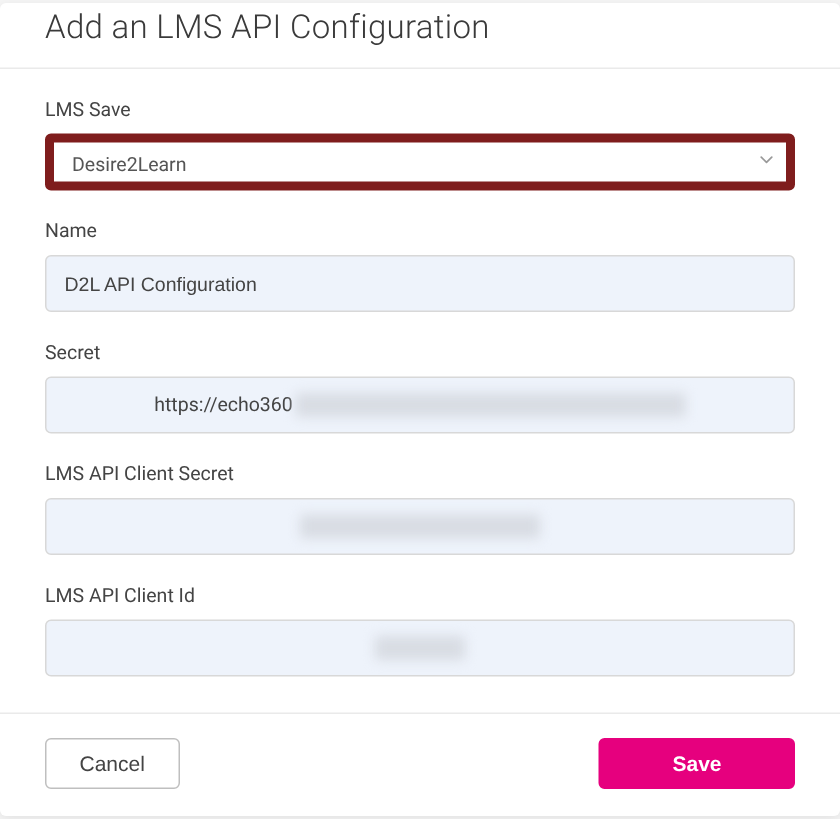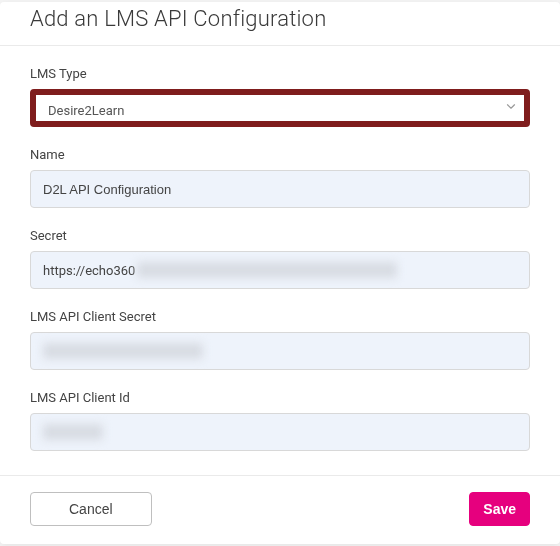--- a/index.html
+++ b/index.html
@@ -88,20 +88,21 @@
       position: relative;
       width: 100%;
       height: 38px;
       border: 1px solid #d8d8d8;
       border-radius: 4px;
       background: #eef3fb;
       display: flex;
       align-items: center;
       padding: 0 12px;
       overflow: hidden;
+      justify-content: center;
     }
     .blur-prefix {
       font-size: 13px;
       color: #444;
       flex-shrink: 0;
       white-space: nowrap;
     }
     .blur-block {
       height: 16px;
       background: #d8dce3;
@@ -111,55 +112,55 @@
     }
     .modal-footer {
       display: flex;
       justify-content: space-between;
       align-items: center;
       padding: 16px 30px 18px 30px;
       border-top: 1px solid #eaeaea;
     }
     .btn {
       height: 34px;
-      padding: 0 38px;
+      padding: 0 22px;
       border-radius: 4px;
       font-size: 14px;
       font-weight: 400;
       cursor: pointer;
       outline: none;
       display: inline-flex;
       align-items: center;
       justify-content: center;
     }
     .btn-cancel {
       background: #ffffff;
       border: 1px solid #bfbfbf;
       color: #444;
     }
     .btn-save {
       background: #e6007e;
       border: 1px solid #e6007e;
       color: #ffffff;
       font-weight: 600;
-      padding: 0 13px;
+      padding: 0 48px;
     }
   </style>
 </head>
 <body>
 
 <div class="modal">
   <div class="modal-header">
     <h1 class="modal-title">Add an LMS API Configuration</h1>
   </div>
 
   <div class="modal-body">
 
     <div class="form-group">
-      <label class="form-label">LMS Type</label>
+      <label class="form-label">LMS Save</label>
       <div class="select-wrapper">
         <div class="form-select">Desire2Learn</div>
         <span class="select-chevron">
           <svg width="14" height="14" viewBox="0 0 24 24" fill="none" stroke="currentColor" stroke-width="2" stroke-linecap="round" stroke-linejoin="round">
               <polyline points="6 9 12 15 18 9"></polyline>
             </svg>
         </span>
       </div>
     </div>
 

